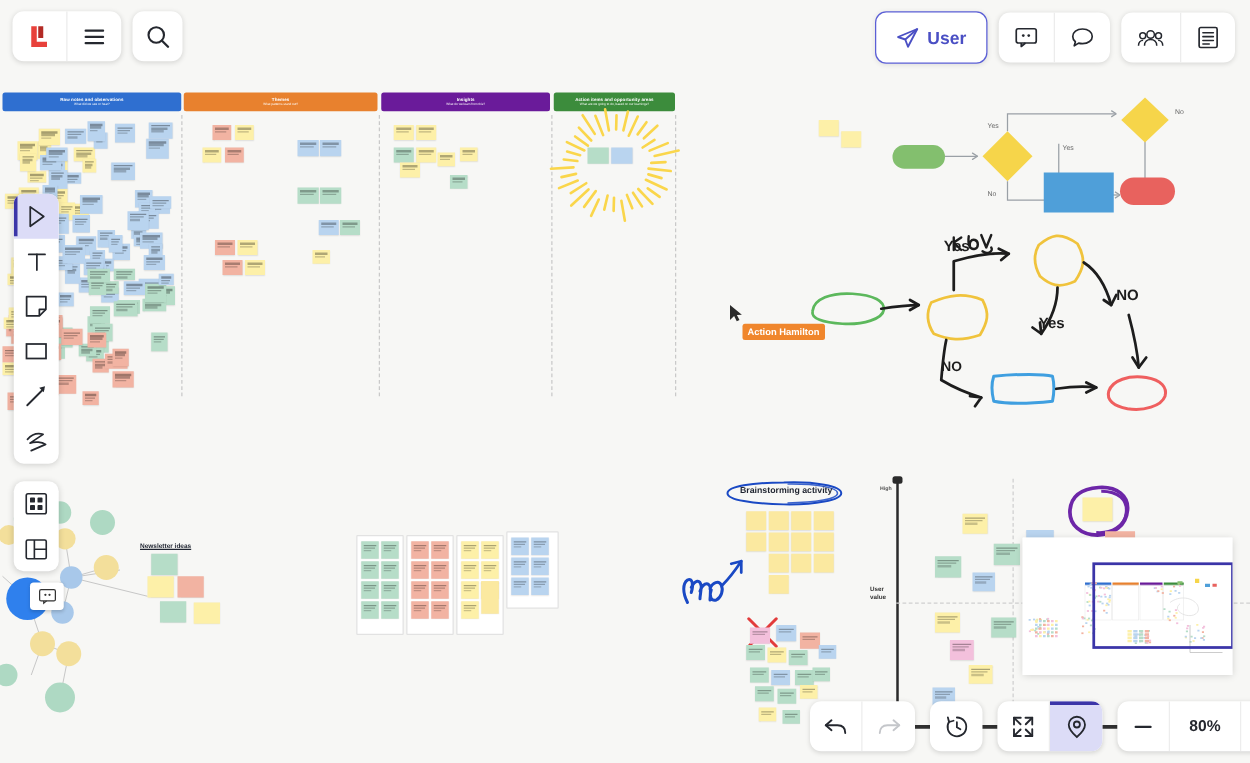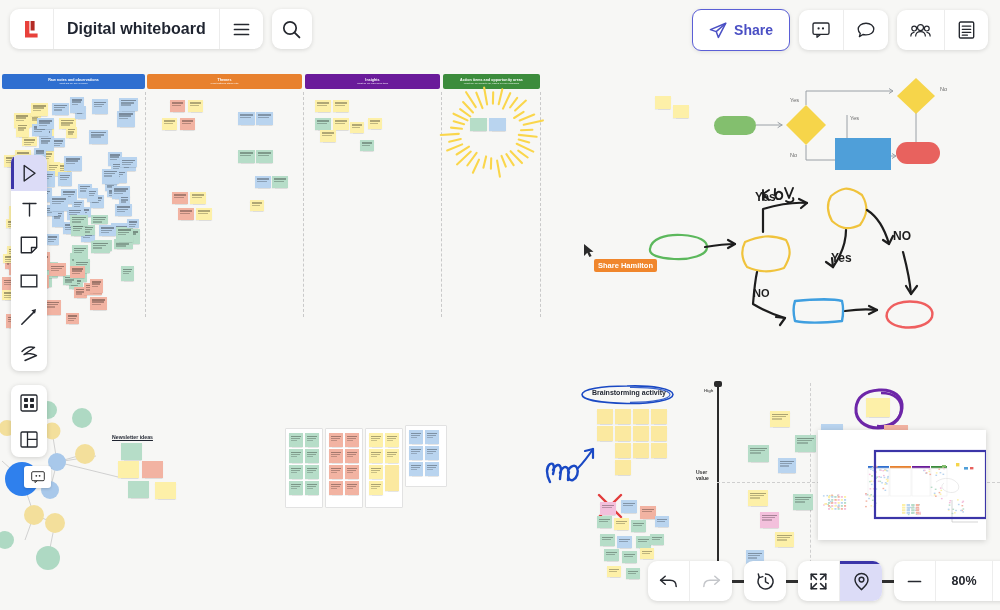--- a/index.html
+++ b/index.html
@@ -868,21 +868,21 @@
       <text x="120" y="19" font-size="12" fill="#1d1d1d" font-weight="bold" font-family="Liberation Sans, sans-serif">Yes</text>
       <text x="118" y="115" font-size="11" fill="#1d1d1d" font-weight="bold" font-family="Liberation Sans, sans-serif">NO</text>
       <text x="196" y="80" font-size="12" fill="#1d1d1d" font-weight="bold" font-family="Liberation Sans, sans-serif">Yes</text>
       <text x="258" y="58" font-size="12" fill="#1d1d1d" font-weight="bold" font-family="Liberation Sans, sans-serif">NO</text>
     </g>
   </svg>
 
   <svg style="position:absolute;left:583px;top:243px;" width="12" height="15" viewBox="0 0 12 15">
     <path d="M1 1 L1 13 L4.3 9.8 L6.4 14 L8.6 13 L6.5 9 L10.5 8.7 Z" fill="#2b2b2b"></path>
   </svg>
-  <div class="cursor-lbl" style="left:594px;top:259px;">Share Hamilton</div>
+  <div class="cursor-lbl" style="left:594px;top:259px;">Action Hamilton</div>
 
   <svg style="position:absolute;left:0px;top:395px;" width="125" height="180" viewBox="0 0 125 180">
     <g stroke="#c7c7c7" stroke-width=".8" fill="none">
       <path d="M22 84 L57 67"></path>
         <path d="M57 67 L52 36"></path>
         <path d="M57 67 L85 59"></path>
         <path d="M57 67 L50 95"></path>
       <path d="M22 84 L34 120"></path>
         <path d="M34 120 L25 145"></path>
         <path d="M34 120 L55 128"></path>
@@ -1487,23 +1487,20 @@
 
 <div class="topbar">
   <div class="pill">
     <div class="seg logo-seg">
       <svg width="17" height="19" viewBox="0 0 17 19">
         <path d="M2 1 L6.4 1 L6.4 13.4 L14.6 13.4 L14.6 17.6 L2 17.6 Z" fill="#e8413b"></path>
         <path d="M7.6 1 L11.6 1 L11.6 10.4 L7.6 10.4 Z" fill="#b32a25"></path>
       </svg>
     </div>
     <div class="seg">
-      <span class="title">Digital whiteboard</span>
-    </div>
-    <div class="seg">
       <svg width="17" height="13" viewBox="0 0 17 13">
         <g stroke="#25282f" stroke-width="1.7" stroke-linecap="round">
           <path d="M1.5 1.5 H15.5"></path>
             <path d="M1.5 6.5 H15.5"></path>
             <path d="M1.5 11.5 H15.5"></path>
         </g>
       </svg>
     </div>
   </div>
   <div class="sq-btn">
@@ -1514,21 +1511,21 @@
   </div>
 </div>
 
 <div class="toprt">
 
   <div class="share">
     <svg width="18" height="17" viewBox="0 0 18 17">
       <path d="M16.8 1.2 L1.4 7.6 L7.2 9.6 L9.4 15.4 Z" fill="none" stroke="#4a4fc4" stroke-width="1.5" stroke-linejoin="round"></path>
       <path d="M16.8 1.2 L7.2 9.6" fill="none" stroke="#4a4fc4" stroke-width="1.5"></path>
     </svg>
-    <span>Share</span>
+    <span>User</span>
   </div>
 
   <div class="pill">
     <div class="seg">
       <svg width="18" height="16" viewBox="0 0 18 16">
         <rect x="1" y="1" width="16" height="11.4" rx="1.6" fill="none" stroke="#25282f" stroke-width="1.35"></rect>
         <path d="M5 12.4 L5 15.2 L8.4 12.4" fill="none" stroke="#25282f" stroke-width="1.35" stroke-linejoin="round"></path>
         <circle cx="6.6" cy="6.4" r="1.1" fill="#25282f"></circle>
           <circle cx="11" cy="6.4" r="1.1" fill="#25282f"></circle>
       </svg>

